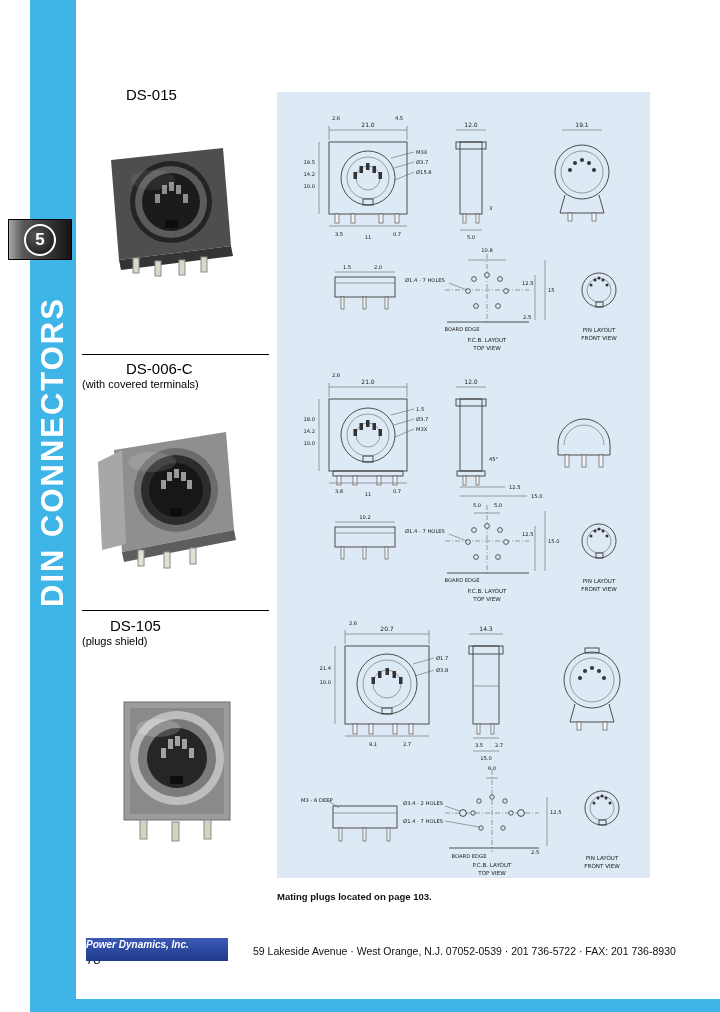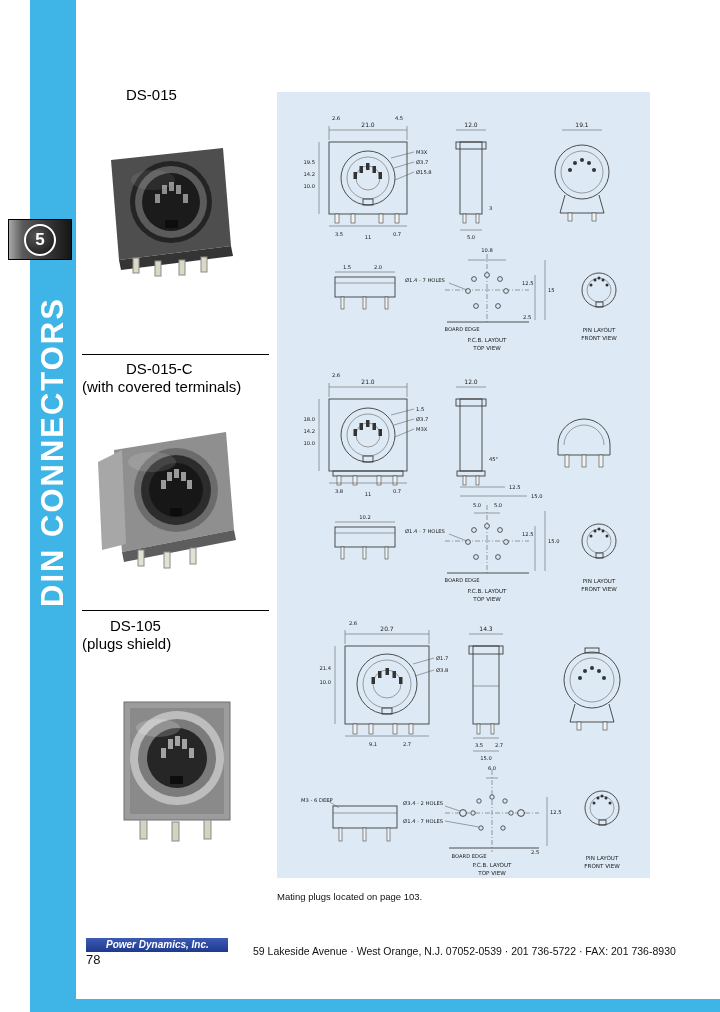--- a/index.html
+++ b/index.html
@@ -13,65 +13,65 @@
     font-weight:bold;font-size:31px;letter-spacing:2px;color:#fff;}
   .tab{position:absolute;left:8px;top:219px;width:62px;height:39px;
     background:linear-gradient(90deg,#a8a8a8 0%,#5a5a5a 22%,#151515 100%);
     border:1px solid #000;display:flex;align-items:center;justify-content:center;}
   .tab-circle{width:28px;height:28px;border:2px solid #fff;border-radius:50%;
     color:#fff;font-weight:bold;font-size:17px;line-height:27px;text-align:center;
     background:radial-gradient(circle at 35% 35%,#555,#111);}
   .pagenum{position:absolute;left:86px;top:952px;font-size:13px;}
   
   .sec-title{position:absolute;font-size:15px;font-weight:400;color:#000;margin-left:44px;}
-  .sec-sub{position:absolute;font-size:15px;color:#000;}
+  .sec-sub{position:absolute;font-size:11px;color:#000;}
   .sep{position:absolute;height:1px;background:#000;width:187px;left:82px;}
   
   .panel{position:absolute;left:277px;top:92px;width:373px;height:786px;background:#dde9f4;}
   svg.draw{position:absolute;left:0;}
   .ln{fill:none;stroke:#3c3c3c;stroke-width:0.9;}
   .thin{fill:none;stroke:#5a5a5a;stroke-width:0.55;}
   .dash{fill:none;stroke:#555;stroke-width:0.55;stroke-dasharray:5 2 1 2;}
   .hole{fill:#dde9f4;stroke:#333;stroke-width:0.8;}
   .hole2{fill:#dde9f4;stroke:#333;stroke-width:0.9;}
   .pin{fill:#333;}
   .pin2{fill:#333;}
   .leg{fill:#f2f2f2;stroke:#444;stroke-width:0.6;}
   svg text{font-family:"DejaVu Sans",sans-serif;font-size:6px;fill:#1a1a1a;}
   svg text.cap{font-size:5.6px;}
   svg text.sm{font-size:5.2px;}
   
   .photo{position:absolute;}
   
   .note1{position:absolute;left:277px;top:879px;font-size:9.5px;}
-  .note2{position:absolute;left:277px;top:891px;font-size:9.5px;font-weight:normal;text-align:right;}
+  .note2{position:absolute;left:277px;top:891px;font-size:9.5px;font-weight:bold;text-align:right;}
   .logo{position:absolute;left:84px;top:886px;font-size:52px;font-weight:bold;font-style:italic;
         color:#2b3f9e;letter-spacing:-2px;line-height:52px;}
   .logo sup{font-size:11px;font-style:normal;letter-spacing:0;vertical-align:28px;}
-  .logo-bar{position:absolute;left:86px;top:938px;width:142px;height:14px;
+  .logo-bar{position:absolute;left:86px;top:938px;width:142px;height:23px;
         background:linear-gradient(#3d5ab5,#1e3a8c);color:#fff;font-size:10px;font-weight:bold;
-        font-style:italic;line-height:13px;padding-left:20px;box-sizing:border-box;}
+        font-style:italic;line-height:13px;padding-left:0;box-sizing:border-box;}
   .address{position:absolute;left:247px;top:945px;font-size:10.5px;color:#111;padding-left:6px;}
 </style>
 </head>
 <body>
 
 <div class="page">
 
   <div class="side-strip"></div>
   <div class="bottom-strip"></div>
   <div class="sidebar-title">DIN CONNECTORS</div>
   <div class="tab">
     <div class="tab-circle">5</div>
   </div>
   <div class="pagenum">78</div>
 
   <div class="sec-title" style="left:82px;top:86px">DS-015</div>
   <div class="sep" style="top:354px"></div>
-  <div class="sec-title" style="left:82px;top:360px">DS-015-C</div>
+  <div class="sec-title" style="left:82px;top:360px">DS-006-C</div>
   <div class="sec-sub" style="left:82px;top:378px">(with covered terminals)</div>
   <div class="sep" style="top:610px"></div>
   <div class="sec-title" style="left:66px;top:617px">DS-105</div>
   <div class="sec-sub" style="left:82px;top:635px">(plugs shield)</div>
 
   <svg class="photo" style="left:103px;top:140px" width="140" height="138" viewBox="0 0 140 138">
     <polygon points="8,20 120,8 128,106 16,120" fill="#4e4e4e"></polygon>
     <polygon points="16,120 128,106 130,116 18,130" fill="#343434"></polygon>
     <circle cx="68" cy="62" r="41" fill="#242424"></circle>
     <circle cx="68" cy="62" r="36" fill="#5b5b5b"></circle>

